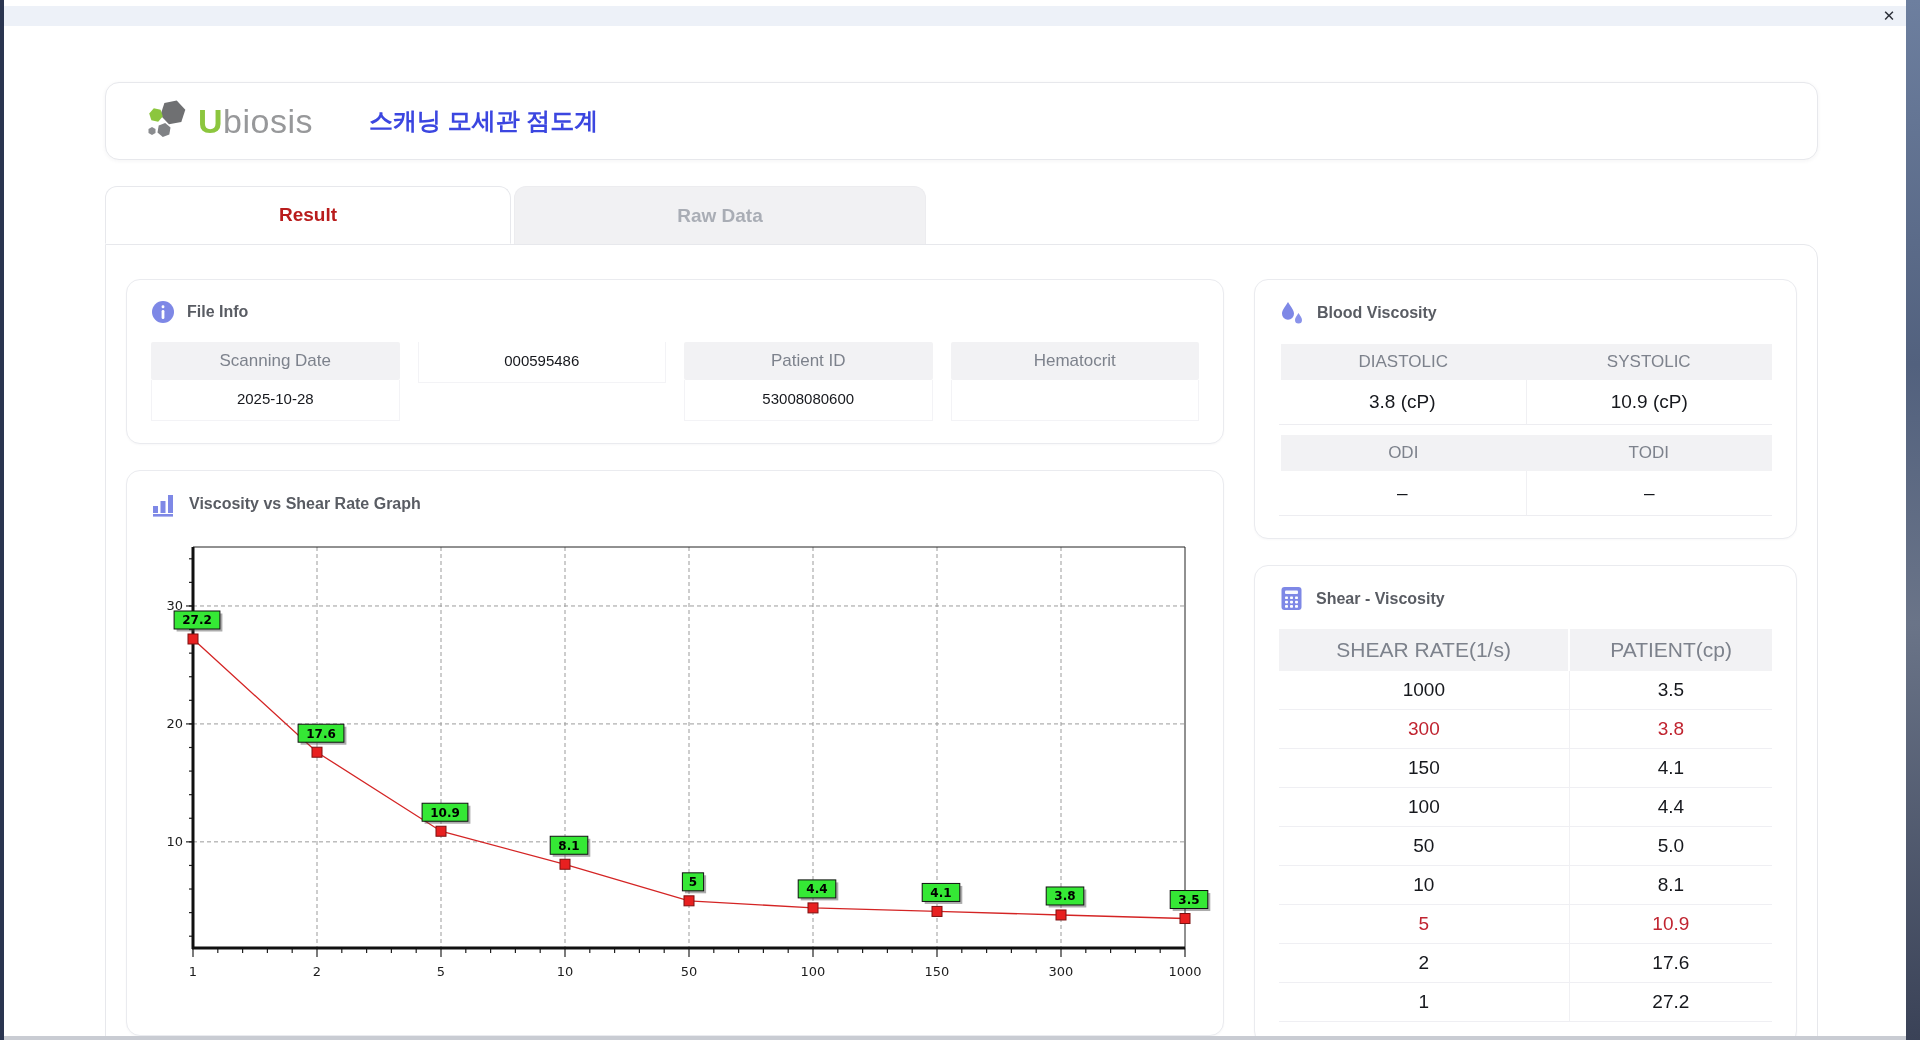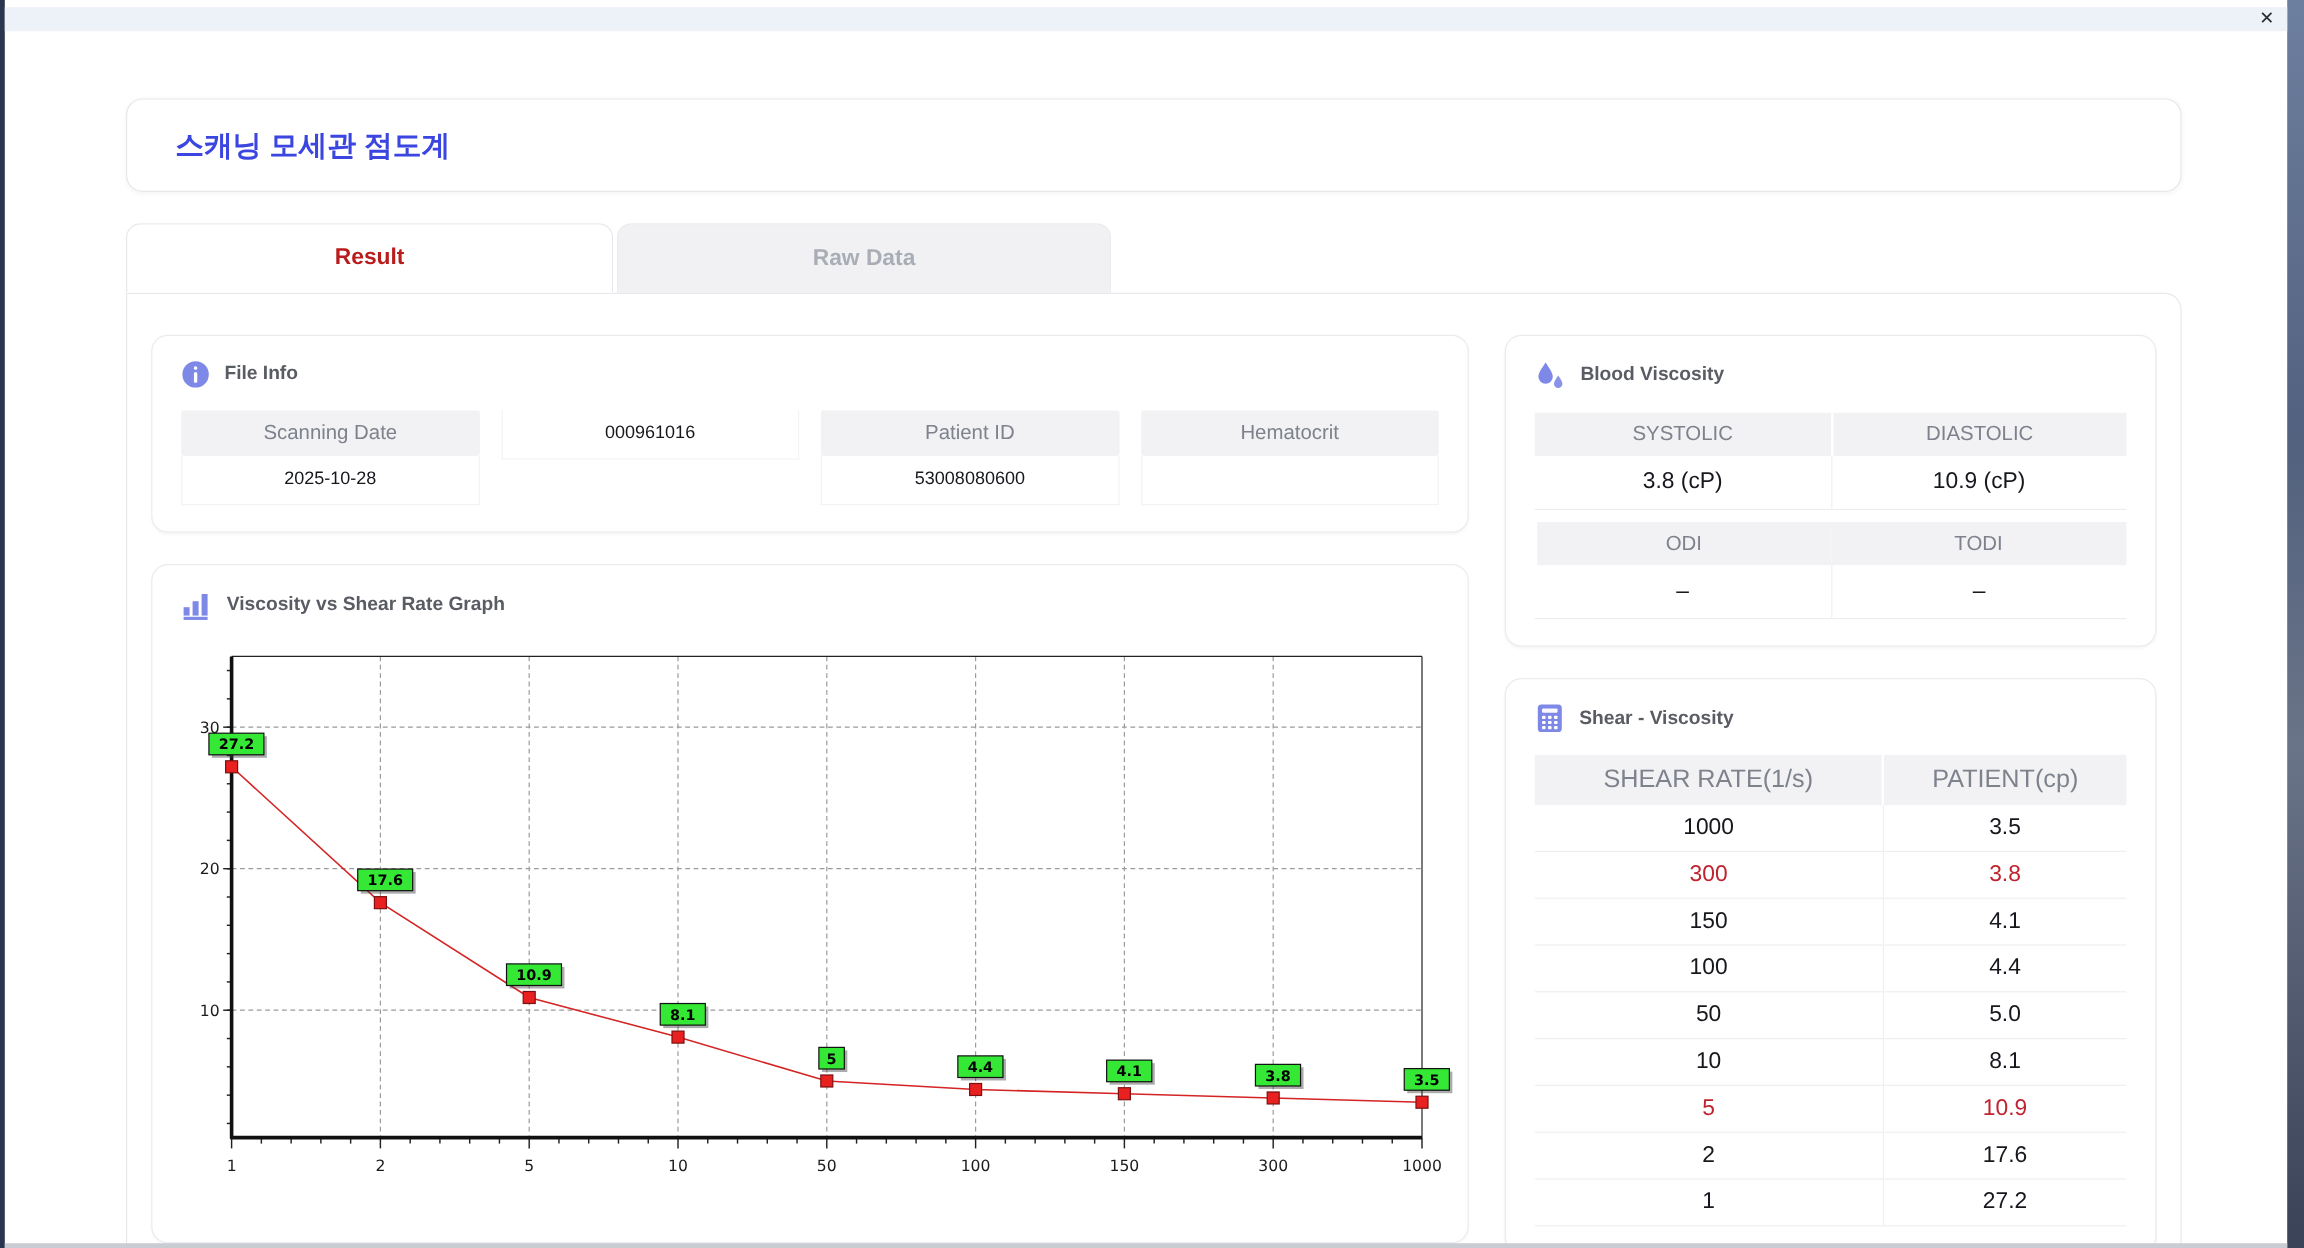--- a/index.html
+++ b/index.html
@@ -77,20 +77,31 @@
 <div class="edge-left"></div>
 <div class="edge-right"></div>
 <div class="edge-bottom"></div>
 <div class="titlebar">
   <div class="close-btn">✕</div>
 </div>
 
 <div class="page">
 
   <div class="header-card">
+    <div class="logo">
+      <span class="icn">
+        <svg width="44" height="44" viewBox="0 0 44 44">
+          <polygon points="27,3 38,9 38,22 27,28 16,22 16,9" fill="#6f7072" transform="rotate(18 27 15)"></polygon>
+          <polygon points="10,11 16,14.5 16,21.5 10,25 4,21.5 4,14.5" fill="#8CC63E" transform="rotate(-18 10 18)"></polygon>
+          <polygon points="18,26 24,29.5 24,36.5 18,40 12,36.5 12,29.5" fill="#808285" transform="rotate(10 18 33)"></polygon>
+          <polygon points="6,30 9.5,32 9.5,36 6,38 2.5,36 2.5,32" fill="#8a8c8f"></polygon>
+        </svg>
+      </span>
+      <span class="logo-text"><span class="u">U</span><span>biosis</span></span>
+    </div>
     <div class="app-title">스캐닝 모세관 점도계</div>
   </div>
 
   <div class="tabs">
     <div class="tab active">Result</div>
     <div class="tab inactive">Raw Data</div>
   </div>
 
   <div class="content-card">
 
@@ -106,21 +117,21 @@
             </svg>
           </span>
           <span>File Info</span>
         </div>
         <div class="file-fields">
             <div>
               <div class="field-label">Scanning Date</div>
               <div class="field-value">2025-10-28</div>
             </div>
             <div>
-              <div class="field-value">000961016</div>
+              <div class="field-value">000595486</div>
             </div>
             <div>
               <div class="field-label">Patient ID</div>
               <div class="field-value">53008080600</div>
             </div>
             <div>
               <div class="field-label">Hematocrit</div>
               <div class="field-value"></div>
             </div>
           </div>
@@ -276,22 +287,22 @@
         <div class="panel-head">
           <span class="icn">
             <svg width="26" height="26" viewBox="0 0 26 26">
               <path d="M9 2 C12.5 7.5 15 10.5 15 13.8 A6 6 0 0 1 3 13.8 C3 10.5 5.5 7.5 9 2 Z" fill="#7E88E6"></path>
               <path d="M19.5 13 C21.6 16.2 23 18 23 19.9 A3.5 3.5 0 0 1 16 19.9 C16 18 17.4 16.2 19.5 13 Z" fill="#8A93EA"></path>
             </svg>
           </span>
           <span>Blood Viscosity</span>
         </div>
         <div class="bv-grid">
+          <div class="bv-label sep">DIASTOLIC</div>
           <div class="bv-label">SYSTOLIC</div>
-          <div class="bv-label sep">DIASTOLIC</div>
           <div class="bv-value">3.8 (cP)</div>
           <div class="bv-value sep">10.9 (cP)</div>
           <div class="bv-gap"></div>
           <div class="bv-label sep">ODI</div>
           <div class="bv-label">TODI</div>
           <div class="bv-value">–</div>
           <div class="bv-value sep">–</div>
         </div>
       </div>
 

